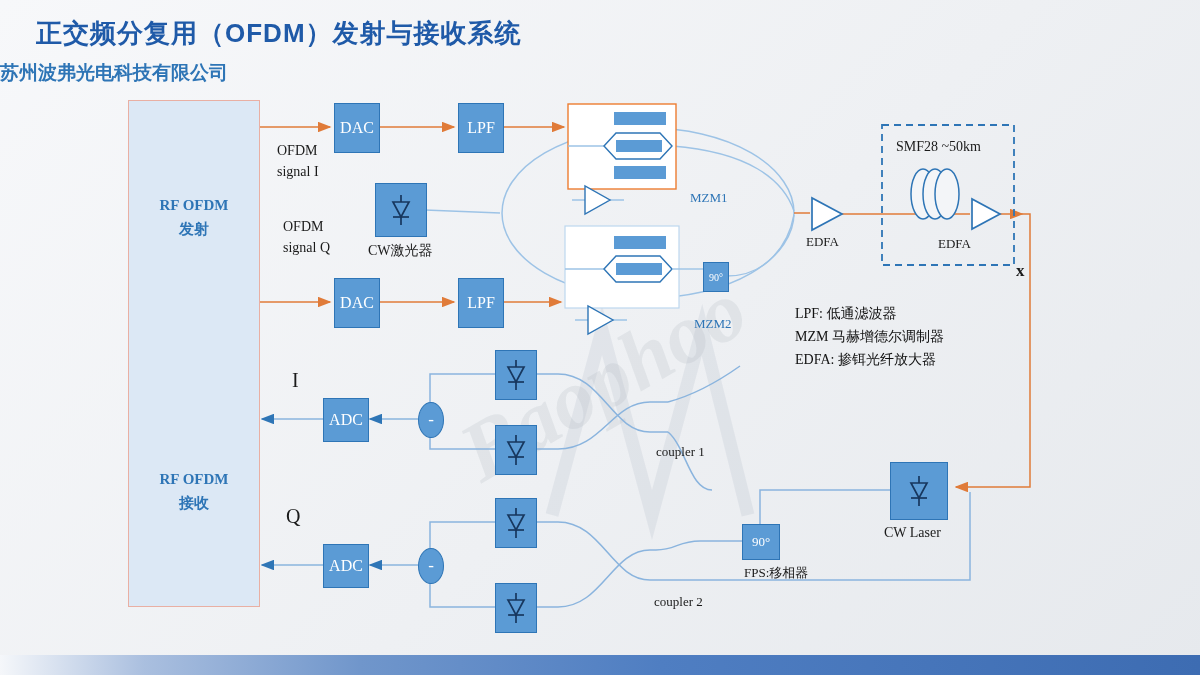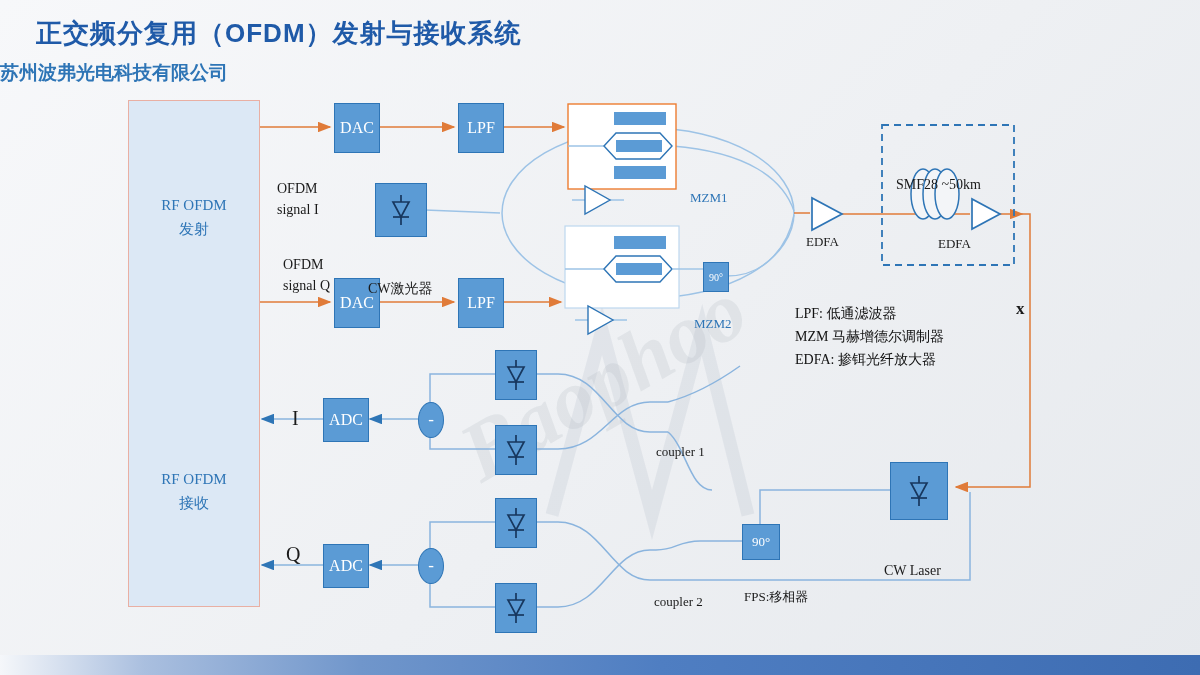--- a/index.html
+++ b/index.html
@@ -8,24 +8,24 @@
   .abs{position:absolute;}
   svg.layer{position:absolute;left:0;top:0;z-index:1;}
   .txt{z-index:2;}
   .title{left:0;top:16px;width:100%;font-family:"Liberation Sans",sans-serif;
     font-weight:bold;font-size:26px;color:#1F5AA8;letter-spacing:1px;padding-left:36px;}
   .subtitle{left:0;top:60px;width:100%;font-family:"Liberation Sans",sans-serif;
     font-weight:bold;font-size:19px;color:#2E75B6;}
   .left-panel{left:128px;top:100px;width:130px;height:505px;background:#DCE8F5;
     border:1px solid #E9AFA3;z-index:2;}
   .panel-label{position:absolute;width:100%;text-align:center;color:#2E75B6;
-    font-weight:normal;font-size:15px;line-height:24px;}
+    font-weight:bold;font-size:15px;line-height:24px;}
   .bluebox{background:#5B9BD5;border:1px solid #2E75B6;color:#fff;display:flex;
     align-items:center;justify-content:center;font-size:16px;z-index:2;}
-  .lbl{font-size:14px;color:#1a1a1a;z-index:2;line-height:21px;margin-top:38px;}
+  .lbl{font-size:14px;color:#1a1a1a;z-index:2;line-height:21px;}
   .lbl-blue{font-size:13px;color:#2E75B6;z-index:2;}
   .lbl-sm{font-size:13px;color:#1a1a1a;z-index:2;}
   .minus{background:#5B9BD5;border:1px solid #2E75B6;border-radius:50%;color:#fff;
     display:flex;align-items:center;justify-content:center;font-size:17px;z-index:2;}
   .legend{left:795px;top:302px;font-size:14px;color:#111;line-height:23px;z-index:2;}
   .watermark{left:430px;top:270px;width:560px;transform:rotate(-30deg);
     font-style:italic;font-weight:bold;font-size:84px;color:rgba(125,136,152,0.12);z-index:0;}
   .footer{left:0;bottom:0;width:100%;height:20px;z-index:3;
     background:linear-gradient(90deg,#f5f7fa 0%,#aabfdf 12%,#7096cb 30%,#4f7ec2 55%,#3d6cb2 100%);}
   .iconsvg{width:100%;height:100%;display:block;}
@@ -207,21 +207,21 @@
   <div class="abs bluebox" style="left:323px;top:398px;width:44px;height:42px;">ADC</div>
   <div class="abs bluebox" style="left:323px;top:544px;width:44px;height:42px;">ADC</div>
 
   <div class="abs lbl" style="left:292px;top:370px;font-size:20px;">I</div>
   <div class="abs lbl" style="left:286px;top:506px;font-size:20px;">Q</div>
 
   <div class="abs lbl-sm" style="left:656px;top:444px;">coupler 1</div>
   <div class="abs lbl-sm" style="left:654px;top:594px;">coupler 2</div>
 
   <div class="abs bluebox" style="left:742px;top:524px;width:36px;height:34px;font-size:13px;">90°</div>
-  <div class="abs lbl-sm" style="left:744px;top:588px;">FPS:移相器</div>
+  <div class="abs lbl-sm" style="left:744px;top:564px;">FPS:移相器</div>
 
   <div class="abs bluebox" style="left:890px;top:462px;width:56px;height:56px;">
     <svg class="iconsvg" viewBox="-28 -28 56 56">
         <use href="#diode"></use>
       </svg>
   </div>
   <div class="abs lbl" style="left:884px;top:522px;">CW Laser</div>
 
   <div class="abs footer"></div>
 

